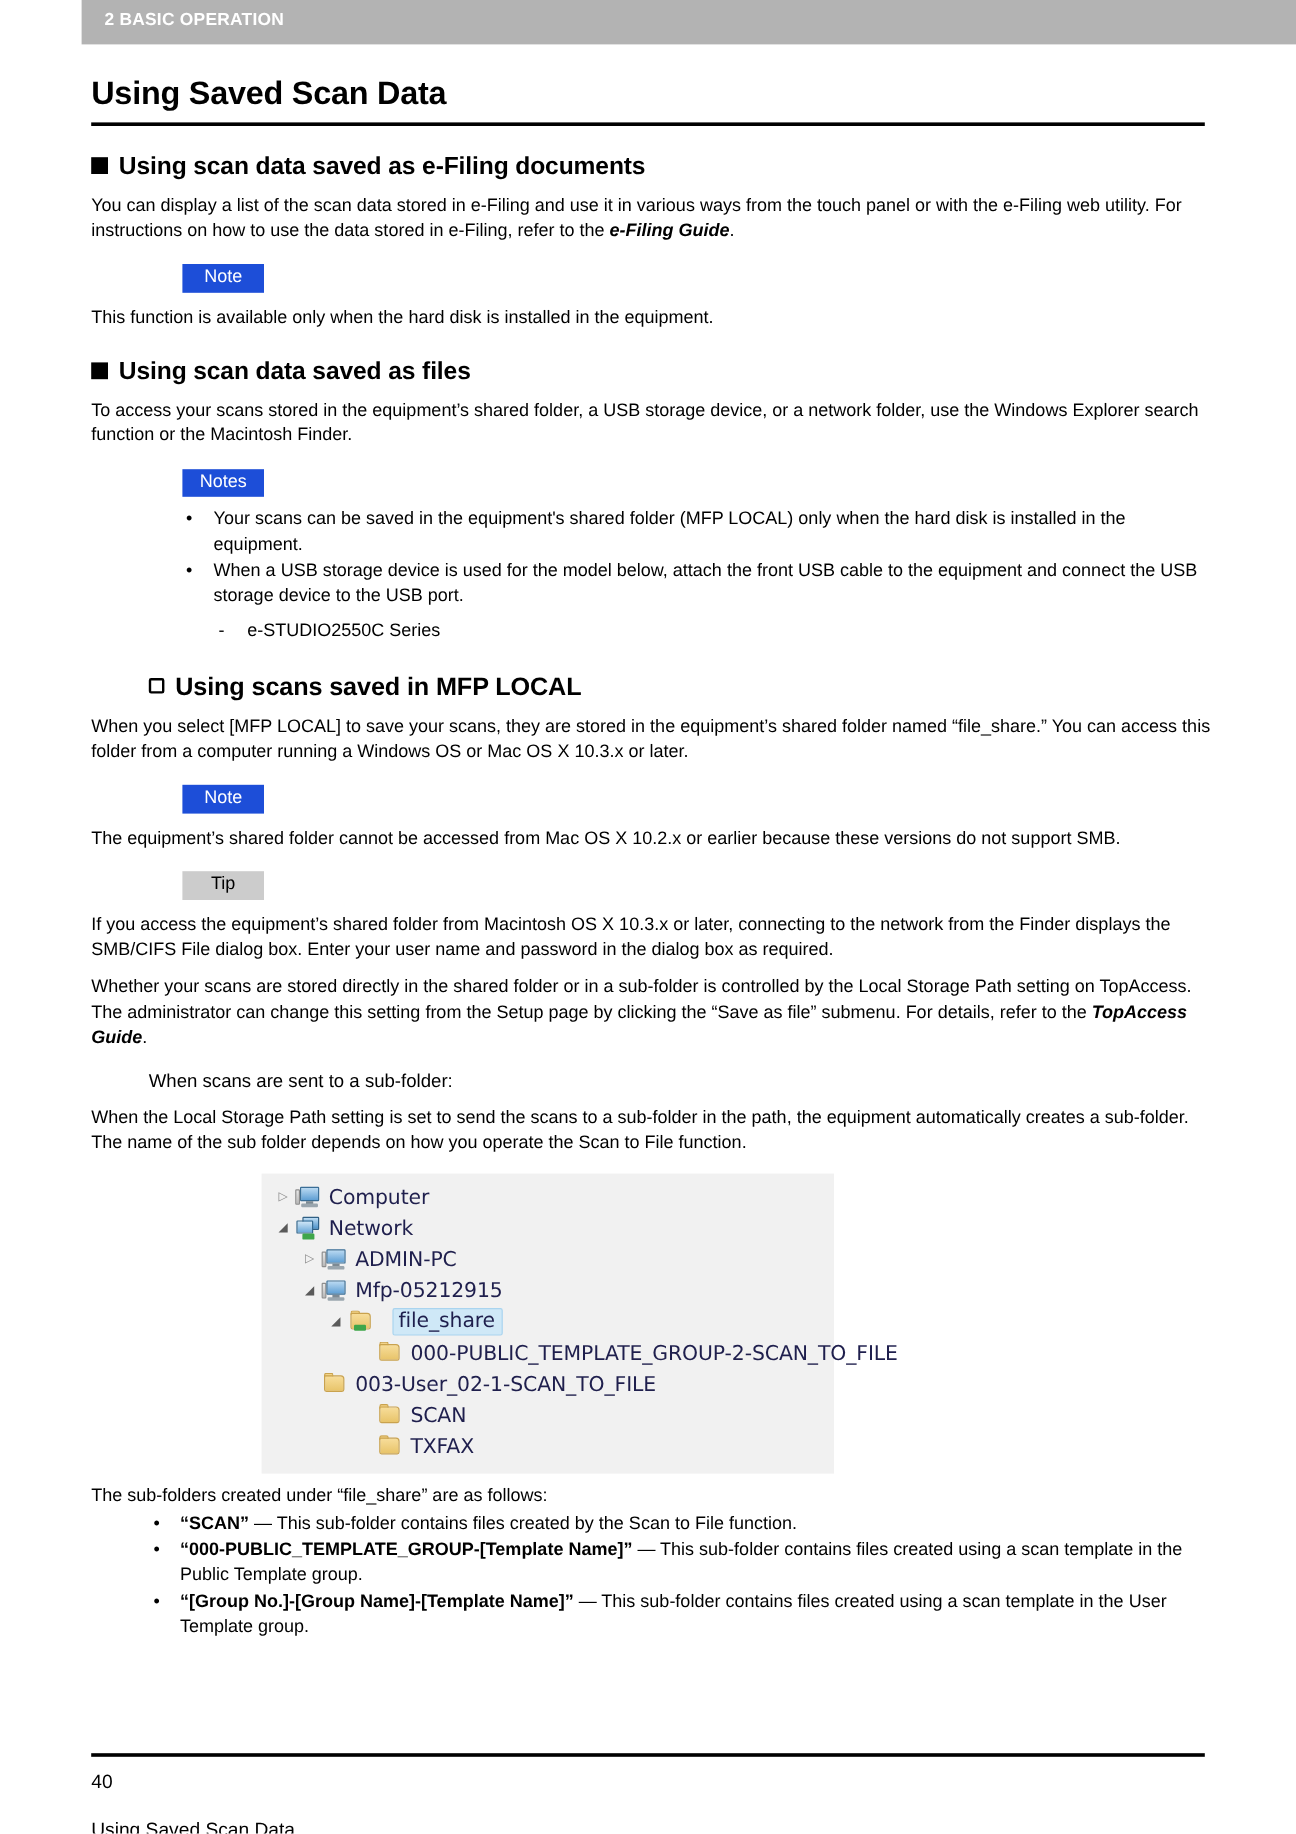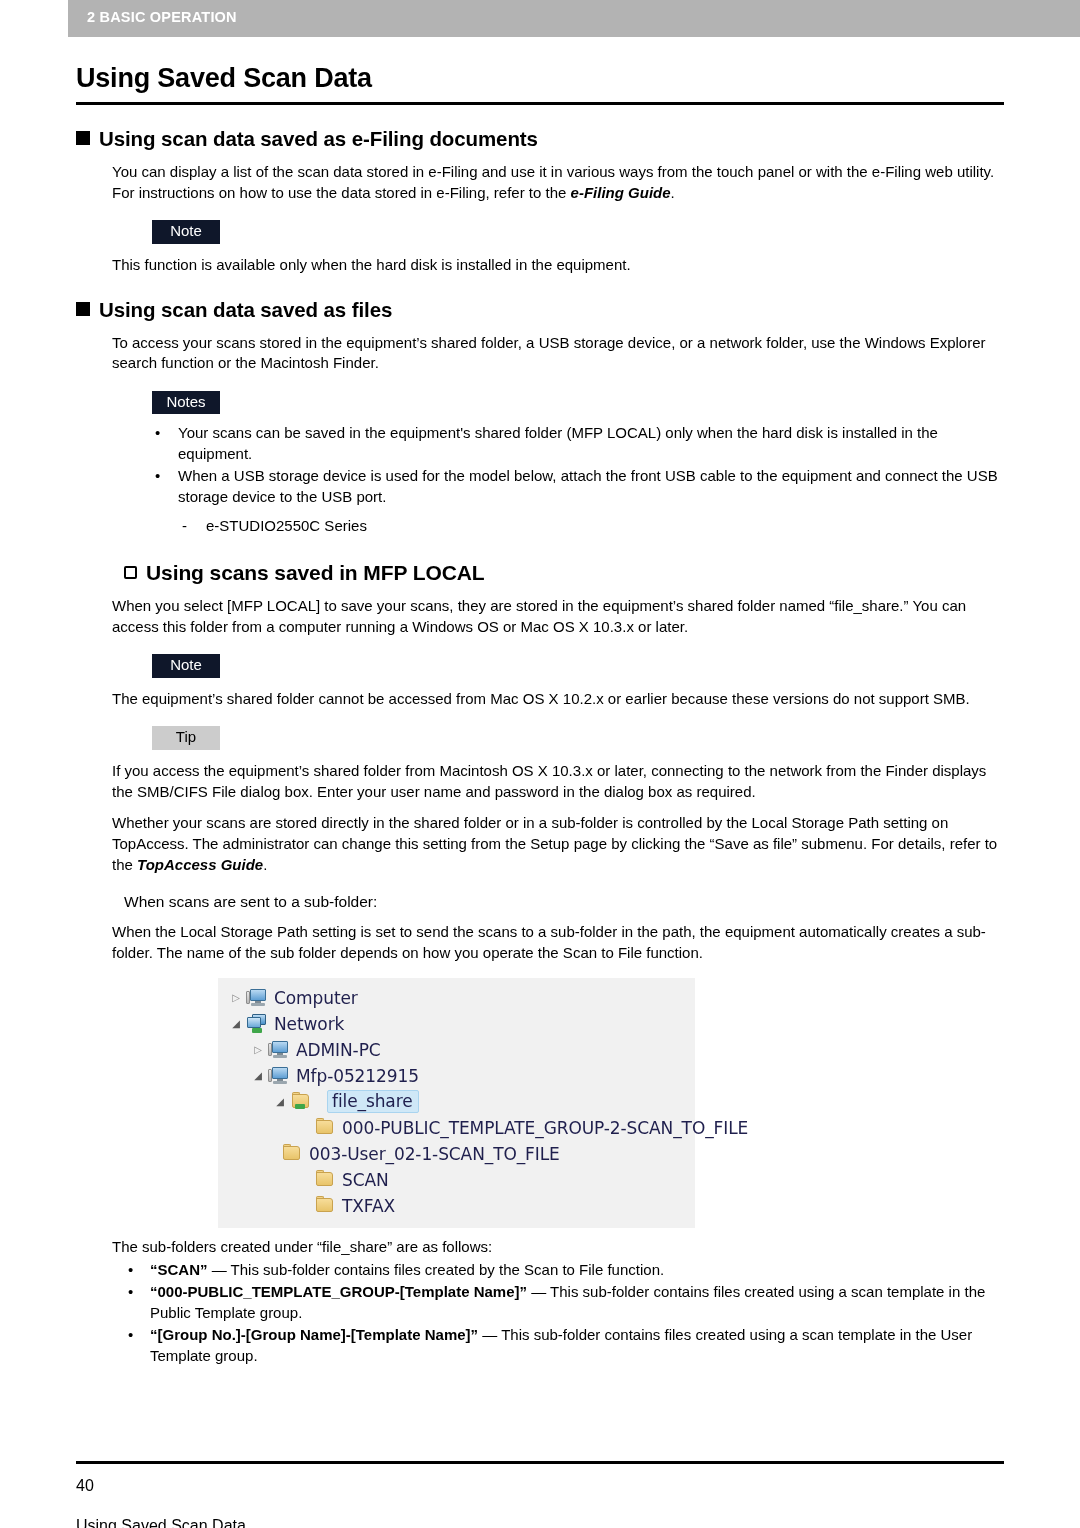--- a/index.html
+++ b/index.html
@@ -101,21 +101,21 @@
 
   .h4 {
     margin: 18px 0 0 0;
     padding: 0 0 0 124px;
     font-size: 15.5px;
     font-weight: normal;
   }
 
   p.body {
     margin: 0;
-    padding: 11px 70px 0 112px;
+    padding: 11px 70px 0 76px;
     font-size: 15px;
     line-height: 1.38;
     text-align: left;
   }
   p.body.tight { padding-top: 9px; }
 
   .bold { font-weight: bold; }
   .bolditalic { font-weight: bold; font-style: italic; }
 
   
@@ -125,21 +125,21 @@
   }
   .badge {
     display: inline-block;
     min-width: 68px;
     text-align: center;
     padding: 3px 12px 4px 12px;
     font-size: 15px;
     line-height: 1.1;
   }
   .badge.dark {
-    background: #0f172a;
+    background: #1d4ed8;
     color: #ffffff;
   }
   .badge.light {
     background: #cccccc;
     color: #000000;
   }
 
   
   ul.blist {
     margin: 9px 0 0 0;
@@ -457,21 +457,21 @@
           <span class="tlabel sel">file_share</span>
         </div>
         <div class="tnode" style="padding-left: 78px;">
           <span class="arrow none"></span>
           <span class="ico ico-folder">
             <span class="ftab"></span>
             <span class="fback"></span>
           </span>
           <span class="tlabel">000-PUBLIC_TEMPLATE_GROUP-2-SCAN_TO_FILE</span>
         </div>
-        <div class="tnode" style="padding-left: 45px;">
+        <div class="tnode" style="padding-left: 32px;">
           <span class="arrow none"></span>
           <span class="ico ico-folder">
             <span class="ftab"></span>
             <span class="fback"></span>
           </span>
           <span class="tlabel">003-User_02-1-SCAN_TO_FILE</span>
         </div>
         <div class="tnode" style="padding-left: 78px;">
           <span class="arrow none"></span>
           <span class="ico ico-folder">

